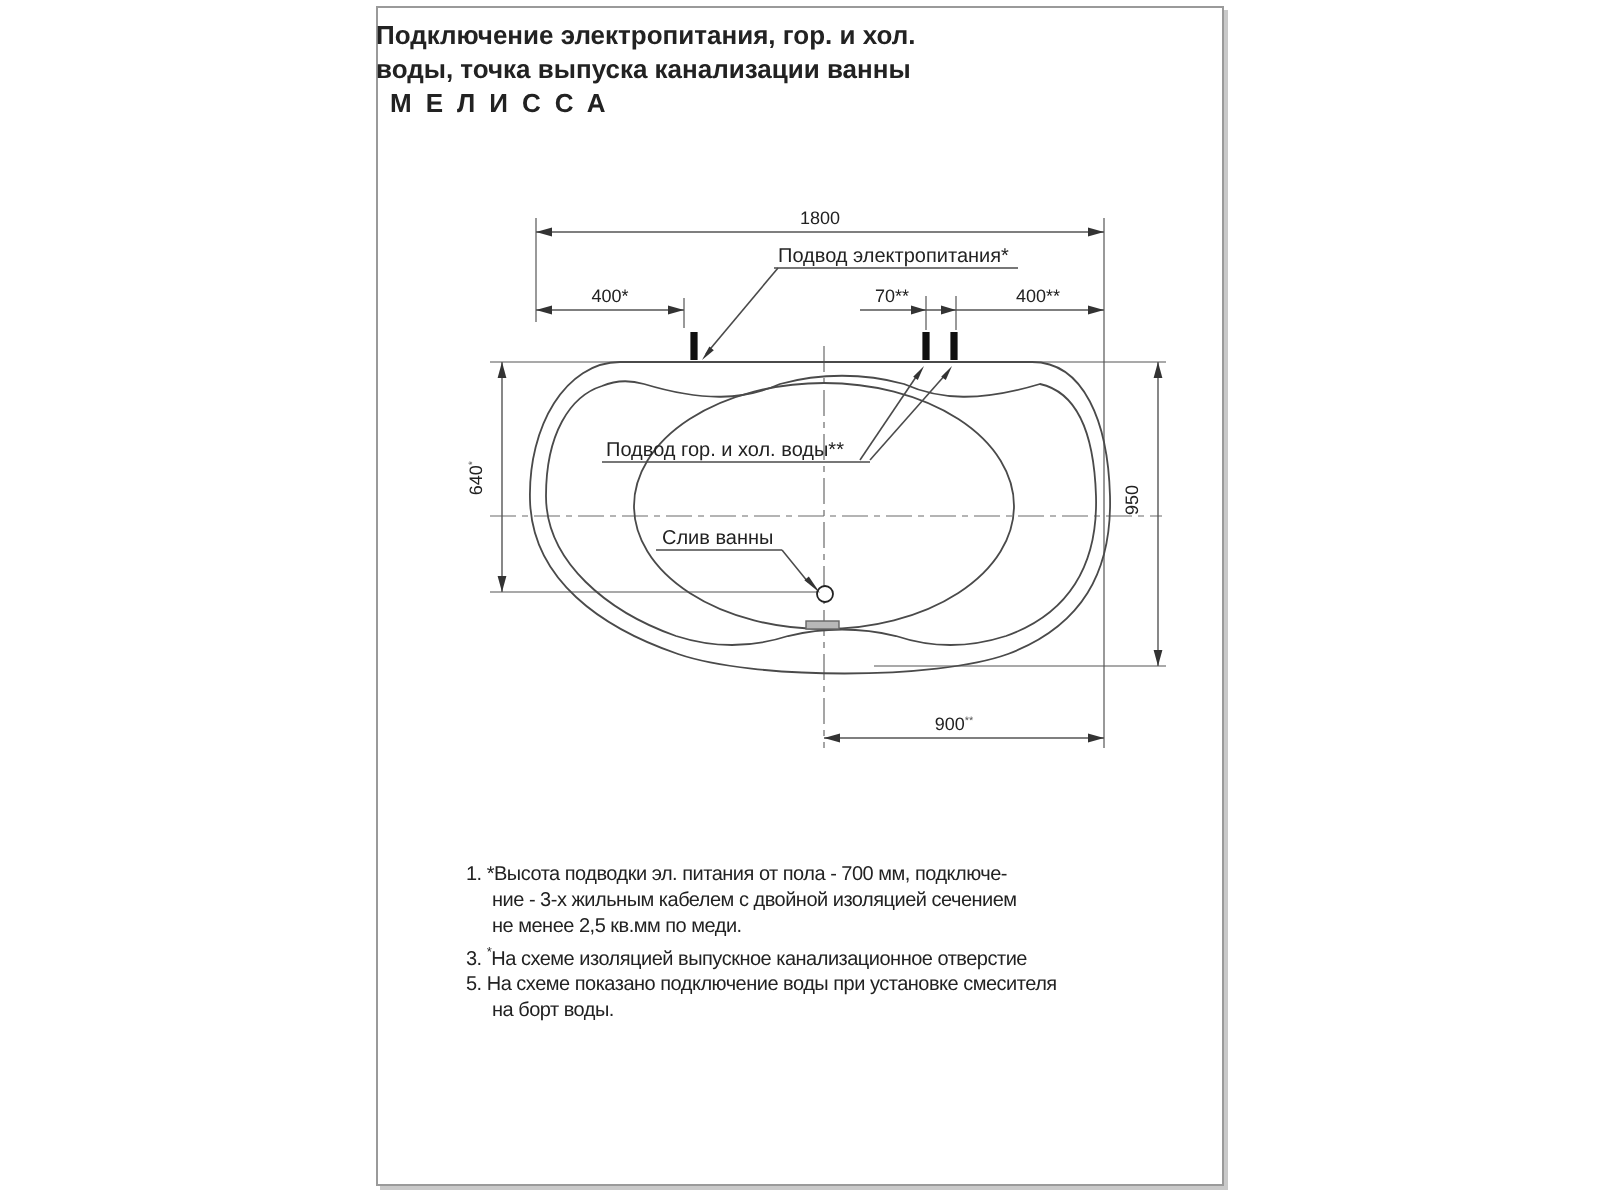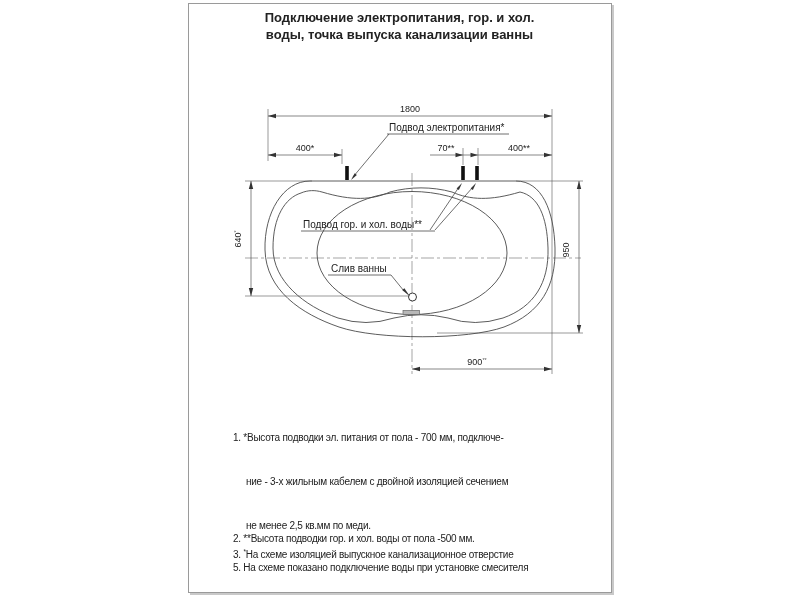--- a/index.html
+++ b/index.html
@@ -5,51 +5,52 @@
   html,body{margin:0;padding:0;}
   body{
     width:800px;height:600px;position:relative;background:#ffffff;overflow:hidden;
     font-family:"Liberation Sans","DejaVu Sans",sans-serif;
   }
   .page{
     position:absolute;left:188px;top:3px;width:422px;height:588px;
     background:#fff;border:1px solid #9a9a9a;box-shadow:2px 2px 0 #c9c9c9;
   }
   .title{
-    position:absolute;left:188px;top:9px;width:423px;text-align:center;
+    position:absolute;left:188px;top:9px;width:423px;text-align:left;
     font-weight:bold;font-size:13px;line-height:17px;color:#222;
   }
   .title .model{letter-spacing:7px;padding-left:7px;}
   svg.draw{position:absolute;left:210px;top:95px;}
   .obj{fill:none;stroke:#4a4a4a;stroke-width:0.9;}
   .ldr{fill:none;stroke:#4a4a4a;stroke-width:0.8;}
   .dimline{stroke:#555;stroke-width:0.7;}
   .ext{stroke:#555;stroke-width:0.6;}
   .cl{stroke:#6a6a6a;stroke-width:0.6;stroke-dasharray:13 3 3 3;}
   .arr{fill:#333;stroke:none;}
   .mark{fill:#111;stroke:none;}
   svg text{fill:#222;}
   .dim{font-size:9px;}
   .lbl{font-size:10px;}
   .sup{font-size:5.5px;fill:#555;}
   .notes{
     position:absolute;left:233px;top:431px;width:372px;
     font-size:10px;line-height:13px;color:#222;letter-spacing:-0.25px;
   }
-  .notes .cont{margin-left:13px;margin-top:31px;}
+  .notes .cont{margin-left:13px;}
   .notes sup{font-size:6.5px;}
 </style>
 </head>
 <body>
 
 <div class="page"></div>
 
 <div class="title">
   <div>Подключение электропитания, гор. и хол.</div>
   <div>воды, точка выпуска канализации ванны</div>
+  <div class="model">МЕЛИССА</div>
 </div>
 
 <svg class="draw" width="390" height="310" viewBox="210 95 390 310">
 
   <g>
     <line class="ext" x1="268" y1="109" x2="268" y2="161"></line>
     <line class="ext" x1="552" y1="109" x2="552" y2="374"></line>
     <line class="ext" x1="342" y1="149" x2="342" y2="164"></line>
     <line class="ext" x1="463" y1="148" x2="463" y2="165"></line>
     <line class="ext" x1="478" y1="148" x2="478" y2="165"></line>
@@ -131,17 +132,16 @@
     <line class="ldr" x1="391" y1="275" x2="404" y2="291"></line>
     <circle cx="412.5" cy="297" r="4" fill="#ffffff" stroke="#222" stroke-width="0.9"></circle>
     <polygon class="arr" points="410,296.5 404.4,288.3 402.2,290.1"></polygon>
   </g>
 </svg>
 
 <div class="notes">
   <div>1. *Высота подводки эл. питания от пола - 700 мм, подключе-</div>
   <div class="cont">ние - 3-х жильным кабелем с двойной изоляцией сечением</div>
   <div class="cont">не менее 2,5 кв.мм по меди.</div>
-  <div>2. **Высота подводки гор. и хол. воды от пола -500 мм.</div>
   <div><span>3.</span> <sup>*</sup><span>На схеме изоляцией выпускное канализационное отверстие</span></div>
   <div>5. На схеме показано подключение воды при установке смесителя</div>
   <div class="cont">на борт воды.</div>
 </div>
 
 </body></html>

